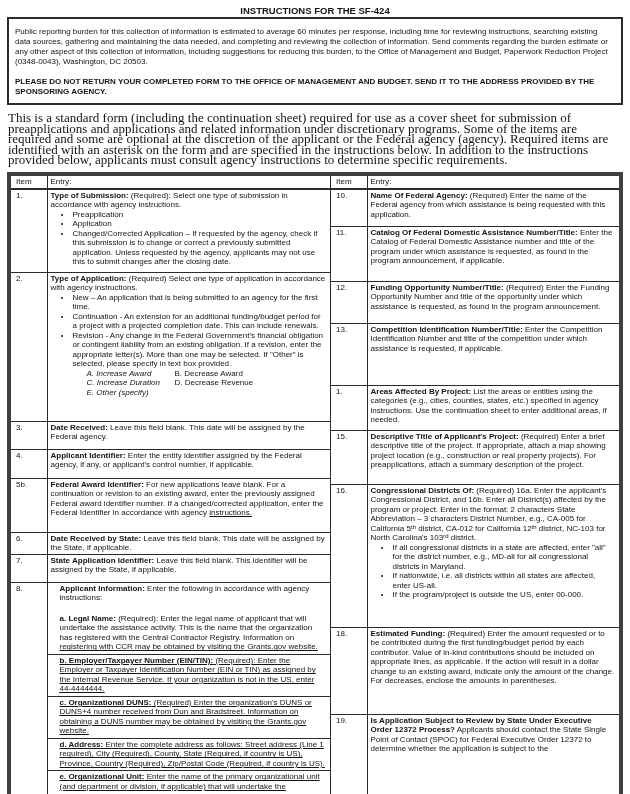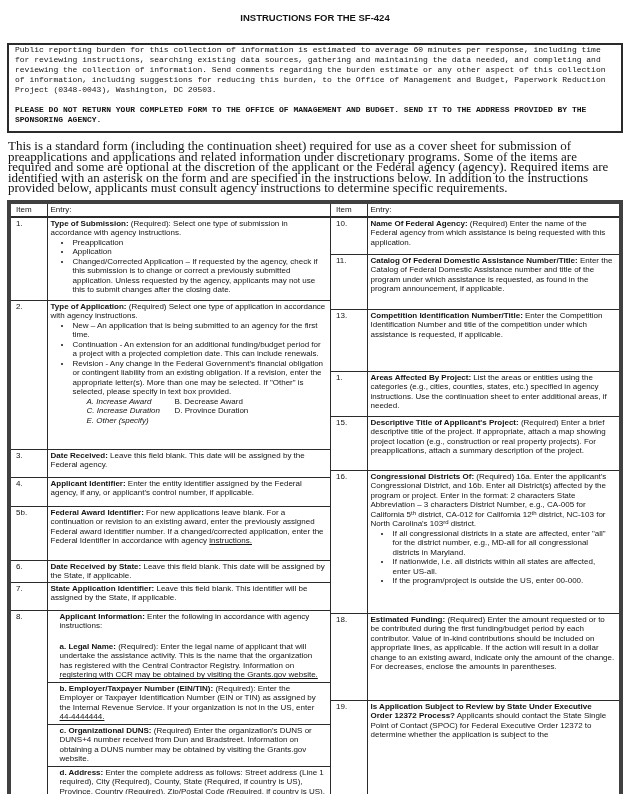--- a/index.html
+++ b/index.html
@@ -1,19 +1,19 @@
 <!DOCTYPE html>
 <html><head>
 <meta charset="utf-8">
 <style>
   html,body{margin:0;padding:0;}
   body{width:630px;height:794px;overflow:hidden;background:#fff;color:#141414;
        font-family:"Liberation Sans",sans-serif;}
-  .title{padding-top:12px;text-align:center;font-weight:bold;font-size:9.5px;line-height:11px;}
-  .burden{margin:20px 7px 0;border:2px solid #2b2b2b;padding:0 6px 6px;font-size:8px;line-height:10px;font-family:Liberation Mono, monospace;}
+  .title{padding-top:5px;text-align:center;font-weight:bold;font-size:9.5px;line-height:11px;}
+  .burden{margin:1px 7px 0;border:2px solid #2b2b2b;padding:8px 6px 6px;font-size:8px;line-height:10px;}
   .burden .notice{font-weight:bold;margin-top:10px;}
   .intro{margin:8px 8px 6px;font-family:"Liberation Serif",serif;font-size:13px;line-height:10.6px;}
   .tablewrap{margin:0 7px;height:628px;border:4px solid #404040;box-sizing:border-box;
              display:flex;align-items:stretch;overflow:hidden;}
   table{border-collapse:collapse;table-layout:fixed;height:100%;}
   .tbl-left{width:320px;border-right:1px solid #2b2b2b;flex:none;}
   .tbl-right{flex:1;}
   td{vertical-align:top;font-size:8px;line-height:9.5px;padding:1px 4px 1px 3px;
      border-top:1px solid #2b2b2b;word-wrap:break-word;}
   td.item{border-right:1px solid #2b2b2b;padding-left:5px;}
@@ -22,21 +22,21 @@
   p{margin:0;}
   ul{margin:0;padding-left:21px;}
   li{padding-left:1px;margin:0;}
   .opts{padding-left:36px;}
   .optrow{display:flex;}
   .o1{width:88px;flex:none;font-style:italic;}
   .u{text-decoration:underline;}
   sup{font-size:6px;line-height:1;vertical-align:top;}
   .r8entry{padding:0;}
   .r8entry > div{padding:1px 4px 2px 12px;}
-  .r8entry .sub{border-top:1px solid #2b2b2b;}
+  .r8entry .sub{border-top:1px solid #2b2b2b;text-decoration:underline;}
   .r8entry .r8intro{padding-bottom:10px;}
 </style>
 </head>
 <body>
 
 <div class="title">INSTRUCTIONS FOR THE SF-424</div>
 
 <div class="burden">
   <p>Public reporting burden for this collection of information is estimated to average 60 minutes per response, including time for reviewing instructions, searching existing data sources, gathering and maintaining the data needed, and completing and reviewing the collection of information. Send comments regarding the burden estimate or any other aspect of this collection of information, including suggestions for reducing this burden, to the Office of Management and Budget, Paperwork Reduction Project (0348-0043), Washington, DC 20503.</p>
   <p class="notice">PLEASE DO NOT RETURN YOUR COMPLETED FORM TO THE OFFICE OF MANAGEMENT AND BUDGET. SEND IT TO THE ADDRESS PROVIDED BY THE SPONSORING AGENCY.</p>
@@ -76,21 +76,21 @@
           <li>Continuation - An extension for an additional funding/budget period for a project with a projected completion date. This can include renewals.</li>
           <li>Revision - Any change in the Federal Government's financial obligation or contingent liability from an existing obligation. If a revision, enter the appropriate letter(s).  More than one may be selected. If "Other" is selected, please specify in text box provided.</li>
         </ul>
         <div class="opts">
           <div class="optrow">
                 <span class="o1">A. Increase Award</span>
                 <span>B. Decrease Award</span>
               </div>
           <div class="optrow">
                 <span class="o1">C. Increase Duration</span>
-                <span>D. Province Duration</span>
+                <span>D. Decrease Revenue</span>
               </div>
           <div class="optrow">
                 <span class="o1">E. Other (specify)</span>
                 <span></span>
               </div>
         </div>
       </td>
     </tr>
     <tr>
       <td class="item">3.</td>
@@ -152,20 +152,26 @@
         <p><b>Name Of Federal Agency:</b><span> (Required) Enter the name of the Federal agency from which assistance is being requested with this application.</span></p>
       </td>
     </tr>
     <tr>
       <td class="item">11.</td>
       <td style="height:52px">
         <p><b>Catalog Of Federal Domestic Assistance Number/Title:</b><span> Enter the Catalog of Federal Domestic Assistance number and title of the program under which assistance is requested, as found in the program announcement, if applicable.</span></p>
       </td>
     </tr>
     <tr>
+      <td class="item">12.</td>
+      <td style="height:39px">
+        <p><b>Funding Opportunity Number/Title:</b><span> (Required) Enter the Funding Opportunity Number and title of the opportunity under which assistance is requested, as found in the program announcement.</span></p>
+      </td>
+    </tr>
+    <tr>
       <td class="item">13.</td>
       <td style="height:59px">
         <p><b>Competition Identification Number/Title:</b><span> Enter the Competition Identification Number and title of the competition under which assistance is requested, if applicable.</span></p>
       </td>
     </tr>
     <tr>
       <td class="item">1.</td>
       <td style="height:42px">
         <p><b>Areas Affected By Project:</b><span>  List the areas or entities using the categories (e.g., cities, counties, states, etc.) specified in agency instructions. Use the continuation sheet to enter additional areas, if needed.</span></p>
       </td>

